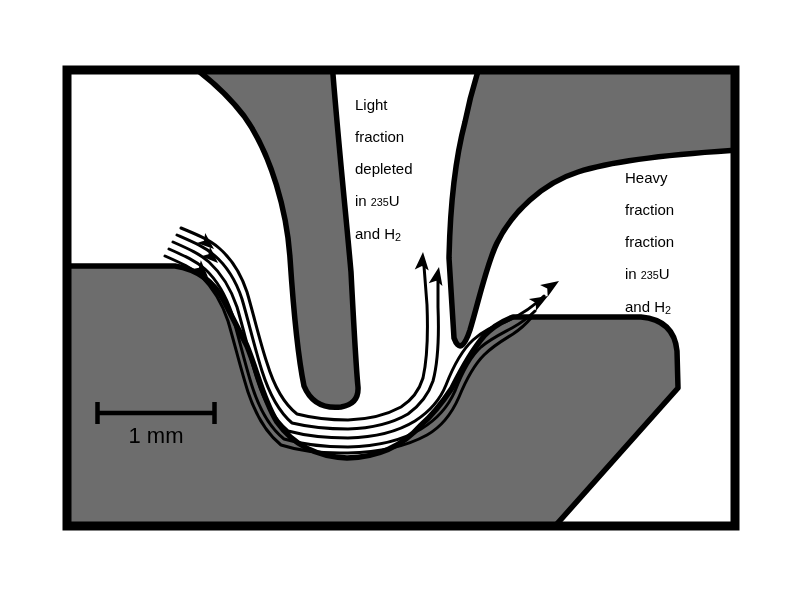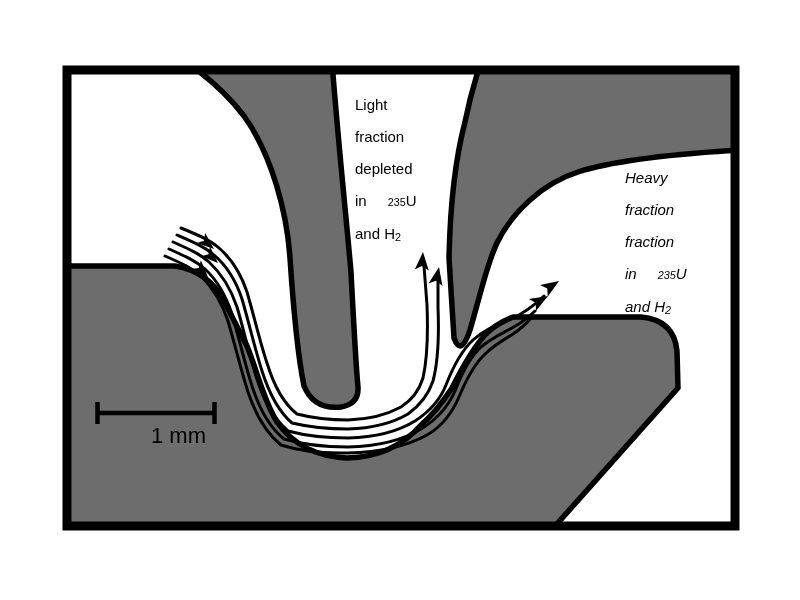--- a/index.html
+++ b/index.html
@@ -38,26 +38,25 @@
     line-height:32px;
     white-space:nowrap;
   }
   .label .sub{
     font-size:72%;
     position:relative;
     top:0.14em;
   }
   .label .iso{
     font-size:72%;
-    margin-left:17px;
   }
   .scale-caption{
     position:absolute;
     width:100px;
-    text-align:right;
+    text-align:center;
     font-size:22px;
     color:var(--outline-black);
   }
 </style>
 </head>
 <body>
 
 <div class="stage">
 
   <svg width="800" height="600" viewBox="0 0 800 600">
@@ -175,21 +174,21 @@
   </div>
 
   <div class="label" style="left:355px;top:89px;">
     <div><span>Light</span></div>
     <div><span>fraction</span></div>
     <div><span>depleted</span></div>
     <div><span>in </span><span class="iso">235</span><span>U</span></div>
     <div><span>and H</span><span class="sub">2</span></div>
   </div>
 
-  <div class="label" style="left:625px;top:162px;font-style:italic;">
+  <div class="label" style="left:625px;top:162px;">
     <div><span>Heavy</span></div>
     <div><span>fraction</span></div>
     <div><span>fraction</span></div>
     <div><span>in </span><span class="iso">235</span><span>U</span></div>
     <div><span>and H</span><span class="sub">2</span></div>
   </div>
 
   <div class="scale-caption" style="left:106px;top:423px;">
     <span>1 mm</span>
   </div>

